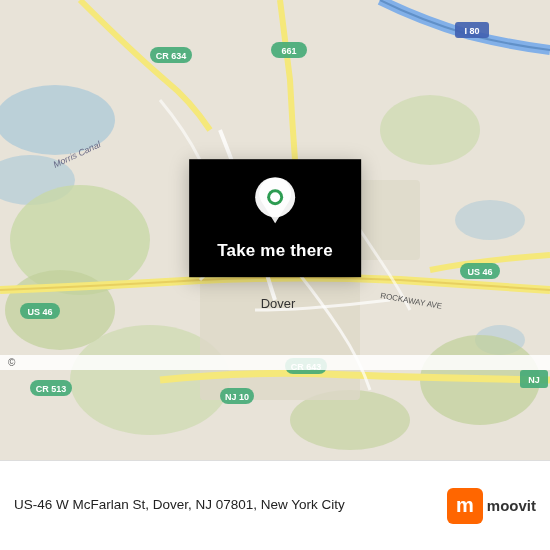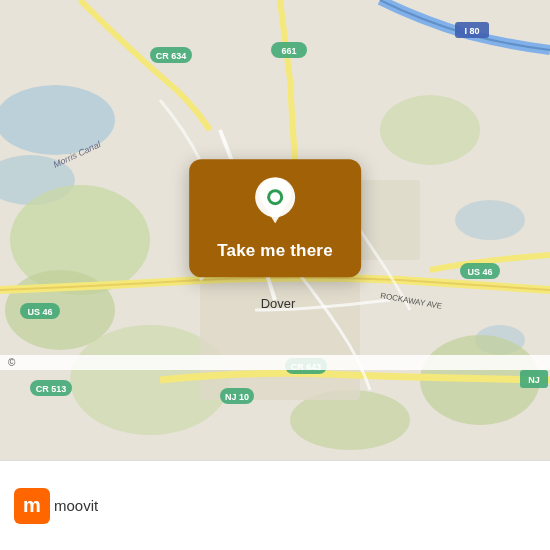--- a/index.html
+++ b/index.html
@@ -59,21 +59,21 @@
       display: flex;
       align-items: center;
       justify-content: center;
       color: white;
       font-weight: bold;
       font-size: 20px;
     }
 
     .moovit-text {
       font-size: 15px;
-      font-weight: normal;
+      font-weight: bold;
       color: #333;
     }
 
     
     #attribution {
       position: absolute;
       bottom: 90px;
       left: 0;
       width: 100%;
       background: rgba(255,255,255,0.85);
@@ -84,22 +84,22 @@
       align-items: center;
       gap: 4px;
     }
 
     
     #cta-overlay {
       position: absolute;
       top: 50%;
       left: 50%;
       transform: translate(-50%, -60%);
-      background: #a16207;
-      border-radius: 12px;
+      background: #000000;
+      border-radius: 0;
       padding: 18px 28px 16px 28px;
       display: flex;
       flex-direction: column;
       align-items: center;
       gap: 12px;
       box-shadow: 0 4px 18px rgba(0,0,0,0.25);
       cursor: pointer;
     }
 
     #pin-icon {
@@ -212,19 +212,25 @@
     <span id="cta-label">Take me there</span>
   </div>
 
   
   <div id="attribution">
     <span>©</span>
   </div>
 </div>
 
 <div id="info-bar">
+  <div id="address-block">
+    <div id="address-text">
+      <span>US-46 W McFarlan St, Dover, NJ 07801, New York
+City</span>
+    </div>
+  </div>
   <div id="moovit-logo">
     <div class="moovit-m">
       <span>m</span>
     </div>
     <span class="moovit-text">moovit</span>
   </div>
 </div>
 
 </body></html>

